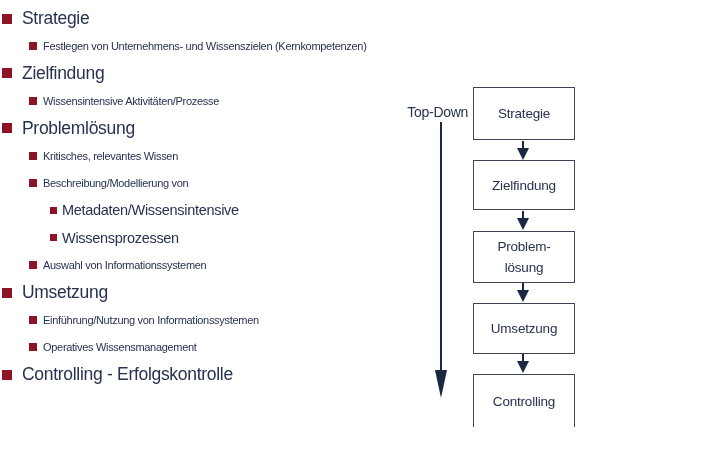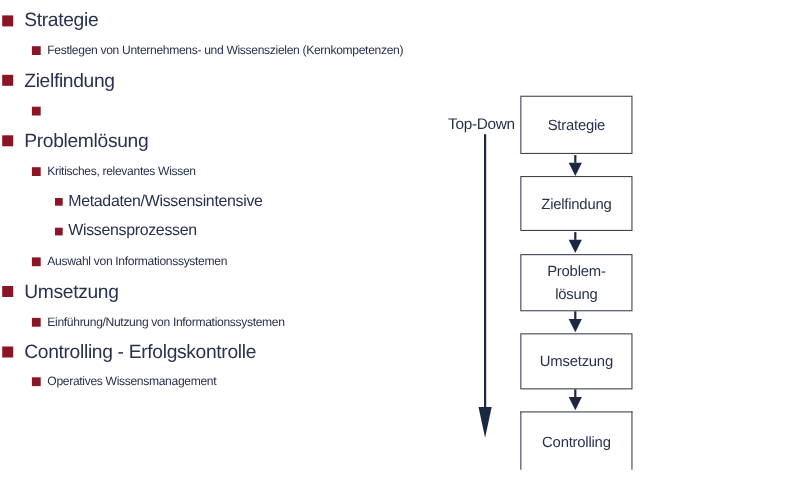--- a/index.html
+++ b/index.html
@@ -136,28 +136,33 @@
     <div class="row lvl2">
       <span class="bullet b2"></span>
       <span>Festlegen von Unternehmens- und Wissenszielen (Kernkompetenzen)</span>
     </div>
     <div class="row lvl1">
       <span class="bullet b1"></span>
       <span>Zielfindung</span>
     </div>
     <div class="row lvl2">
       <span class="bullet b2"></span>
+      <span>Wissensintensive Aktivitäten/Prozesse</span>
     </div>
     <div class="row lvl1">
       <span class="bullet b1"></span>
       <span>Problemlösung</span>
     </div>
     <div class="row lvl2">
       <span class="bullet b2"></span>
       <span>Kritisches, relevantes Wissen</span>
+    </div>
+    <div class="row lvl2">
+      <span class="bullet b2"></span>
+      <span>Beschreibung/Modellierung von</span>
     </div>
     <div class="row lvl3">
       <span class="bullet b3"></span>
       <span>Metadaten/Wissensintensive</span>
     </div>
     <div class="row lvl3">
       <span class="bullet b3"></span>
       <span>Wissensprozessen</span>
     </div>
     <div class="row lvl2">
@@ -165,27 +170,27 @@
       <span>Auswahl von Informationssystemen</span>
     </div>
     <div class="row lvl1">
       <span class="bullet b1"></span>
       <span>Umsetzung</span>
     </div>
     <div class="row lvl2">
       <span class="bullet b2"></span>
       <span>Einführung/Nutzung von Informationssystemen</span>
     </div>
+    <div class="row lvl2">
+      <span class="bullet b2"></span>
+      <span>Operatives Wissensmanagement</span>
+    </div>
     <div class="row lvl1">
       <span class="bullet b1"></span>
       <span>Controlling - Erfolgskontrolle</span>
-    </div>
-    <div class="row lvl2">
-      <span class="bullet b2"></span>
-      <span>Operatives Wissensmanagement</span>
     </div>
   </div>
 
   <div class="diagram">
 
     <div class="topdown-label">Top-Down</div>
     <div class="vline"></div>
     <div class="big-tri"></div>
 
     <div class="flow-box box-1">

